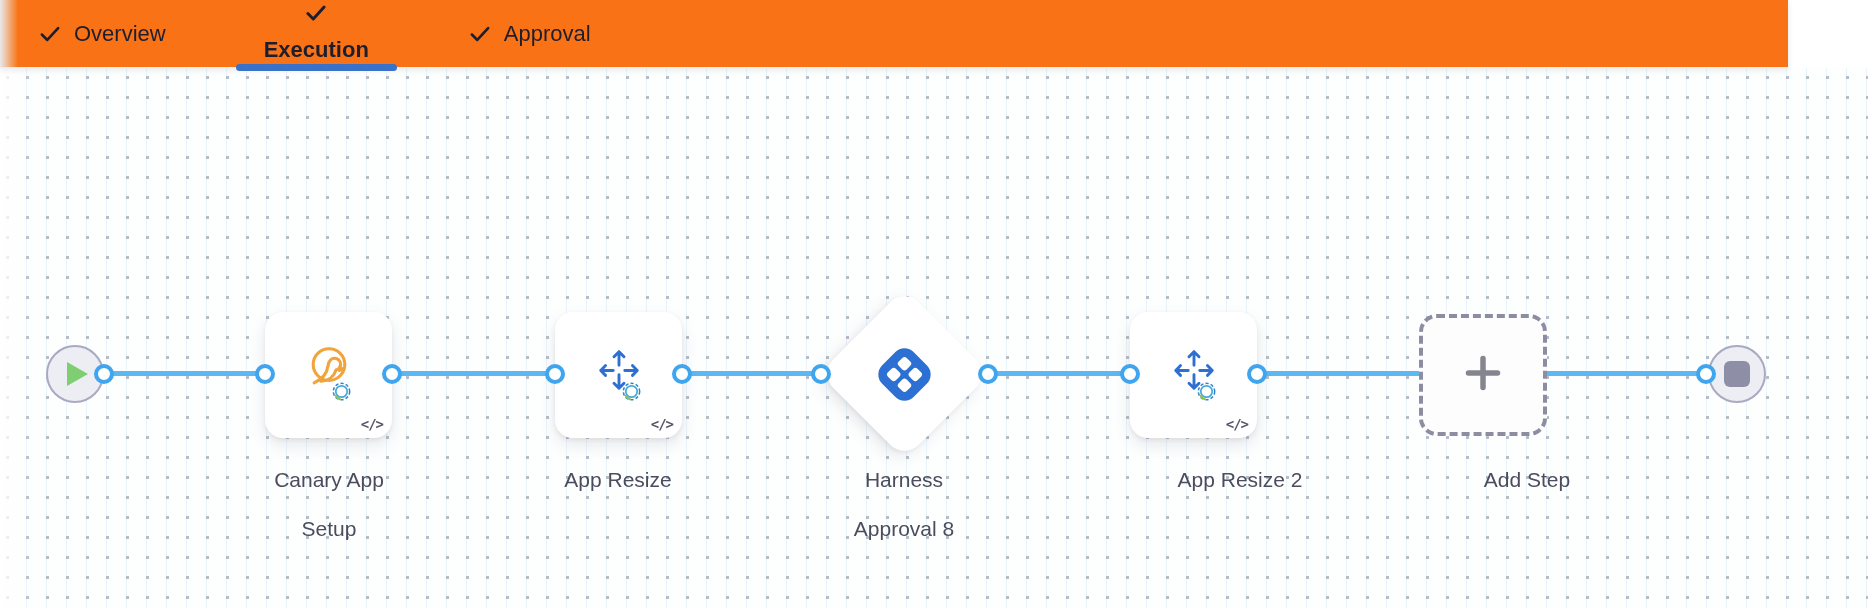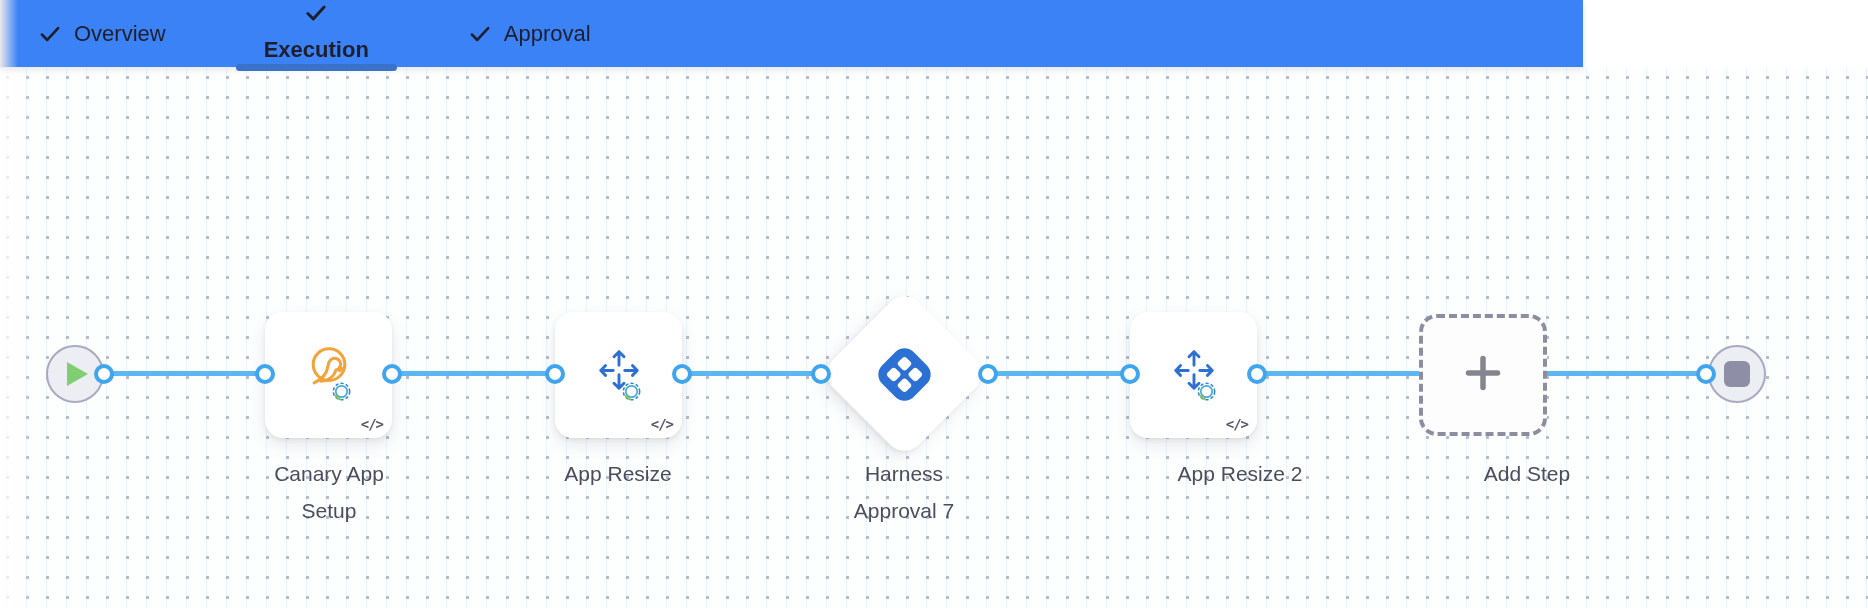--- a/index.html
+++ b/index.html
@@ -7,22 +7,22 @@
   body {
     font-family: "Liberation Sans", "DejaVu Sans", sans-serif;
     background:#ffffff;
     position:relative;
     overflow:hidden;
   }
   .stage { position:absolute; inset:0; width:1868px; height:608px; }
 
   
   .tabbar {
-    position:absolute; top:0; left:0; width:1583px; height:68px;
-    background:#3b82f6;
+    position:absolute; top:0; left:0; width:1788px; height:68px;
+    background:#f97316;
     border-bottom:1px solid #ececf1;
     box-shadow:0 2px 6px rgba(40,41,61,0.10);
     display:flex; align-items:center;
     padding-left:37px; gap:98px;
     z-index:10;
   }
   .tabbar::before {
     content:""; position:absolute; left:0; top:0; bottom:0; width:18px;
     background:linear-gradient(to right, #e9e9eb, rgba(255,255,255,0));
     pointer-events:none;
@@ -103,21 +103,21 @@
 
   .add-card {
     position:absolute; left:1419px; top:246px; width:128px; height:122px;
     background:#fdfdfe; border:4px dashed #8d8da1; border-radius:18px;
     display:flex; align-items:center; justify-content:center;
     z-index:3; cursor:pointer;
   }
 
   .node-label {
     position:absolute; top:387px; width:150px; text-align:center;
-    font-size:21px; line-height:37px; color:#4c4c5e; z-index:3;
+    font-size:21px; line-height:49px; color:#4c4c5e; z-index:3;
   }
 </style>
 </head>
 <body>
 
 <div class="stage">
 
   <div class="tabbar">
 
     <div class="tab">
@@ -246,17 +246,17 @@
     <div class="port" style="left:545px;"></div>
     <div class="port" style="left:672px;"></div>
     <div class="port" style="left:811px;"></div>
     <div class="port" style="left:978px;"></div>
     <div class="port" style="left:1120px;"></div>
     <div class="port" style="left:1247px;"></div>
     <div class="port" style="left:1696px;"></div>
 
     <div class="node-label" style="left:254px;">Canary App Setup</div>
     <div class="node-label" style="left:543px;text-align:center;">App Resize</div>
-    <div class="node-label" style="left:829px;">Harness Approval 7</div>
+    <div class="node-label" style="left:829px;">Harness Approval 8</div>
     <div class="node-label" style="left:1165px;">App Resize 2</div>
     <div class="node-label" style="left:1408px;margin-left:44px;">Add Step</div>
   </div>
 </div>
 
 </body></html>

